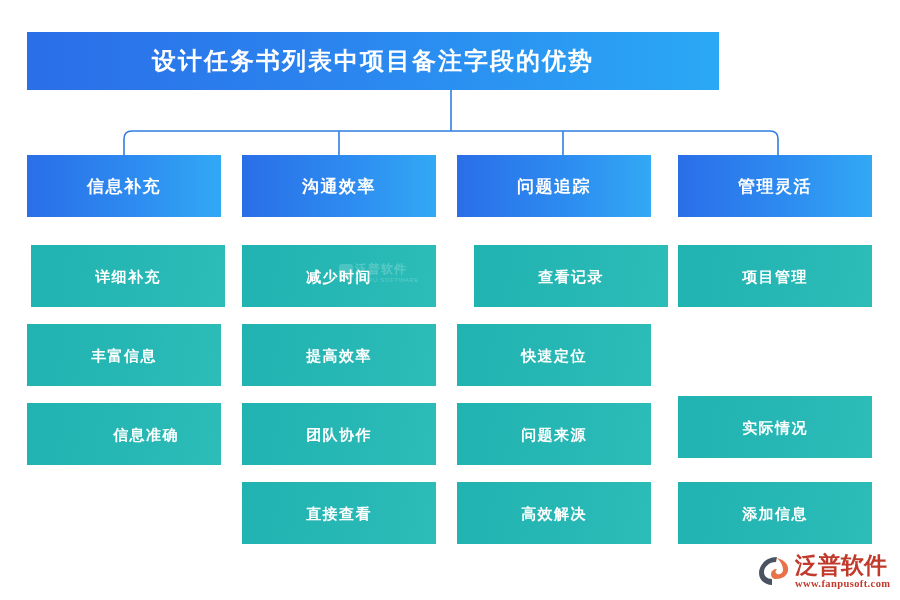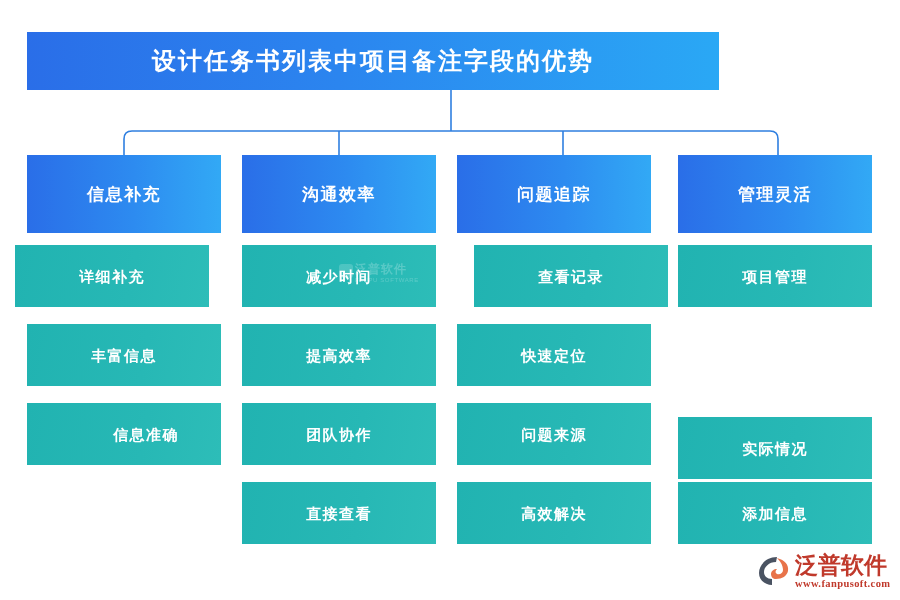--- a/index.html
+++ b/index.html
@@ -53,21 +53,21 @@
     width: 900px;
     height: 600px;
     pointer-events: none;
   }
 
   
   .cat-box {
     position: absolute;
     top: 155px;
     width: 194px;
-    height: 78px;
+    height: 62px;
     background: linear-gradient(90deg, #2a6ee8 0%, #2d8bf0 55%, #32a9f5 100%);
     display: flex;
     align-items: center;
     justify-content: center;
     box-sizing: border-box;
   }
   .cat-box .cat-label {
     color: #ffffff;
     font-size: 17px;
     font-weight: bold;
@@ -192,21 +192,21 @@
       <path d="M124,155 L124,139 Q124,131 132,131 L770,131 Q778,131 778,139 L778,155"></path>
 
       <path d="M339,131 L339,155"></path>
       <path d="M563,131 L563,155"></path>
     </g>
   </svg>
 
   <div class="cat-box" style="left:27px;">
     <span class="cat-label">信息补充</span>
   </div>
-  <div class="item-box" style="left:15px; top:245px;">
+  <div class="item-box" style="left:31px; top:245px;">
     <span class="item-label">详细补充</span>
   </div>
   <div class="item-box" style="left:27px; top:324px;">
     <span class="item-label">丰富信息</span>
   </div>
   <div class="item-box" style="left:27px; top:403px;padding-left:44px;">
     <span class="item-label">信息准确</span>
   </div>
 
   <div class="cat-box" style="left:242px;">
@@ -246,21 +246,21 @@
   <div class="item-box" style="left:457px; top:482px;">
     <span class="item-label">高效解决</span>
   </div>
 
   <div class="cat-box" style="left:678px;">
     <span class="cat-label">管理灵活</span>
   </div>
   <div class="item-box" style="left:678px; top:245px;">
     <span class="item-label">项目管理</span>
   </div>
-  <div class="item-box" style="left:678px; top:417px;">
+  <div class="item-box" style="left:678px; top:396px;">
     <span class="item-label">实际情况</span>
   </div>
   <div class="item-box" style="left:678px; top:482px;">
     <span class="item-label">添加信息</span>
   </div>
 
   <div class="brand">
     <span class="brand-mark">
       <svg viewBox="0 0 34 32" width="34" height="32" xmlns="http://www.w3.org/2000/svg" aria-hidden="true">
         <path d="M20 2 C9 2 2 10 2 18 C2 25 8 30 15 30 L15 24 C10 24 7 21 7 17 C7 12 12 7 19 7 Z" fill="#4a5362"></path>

